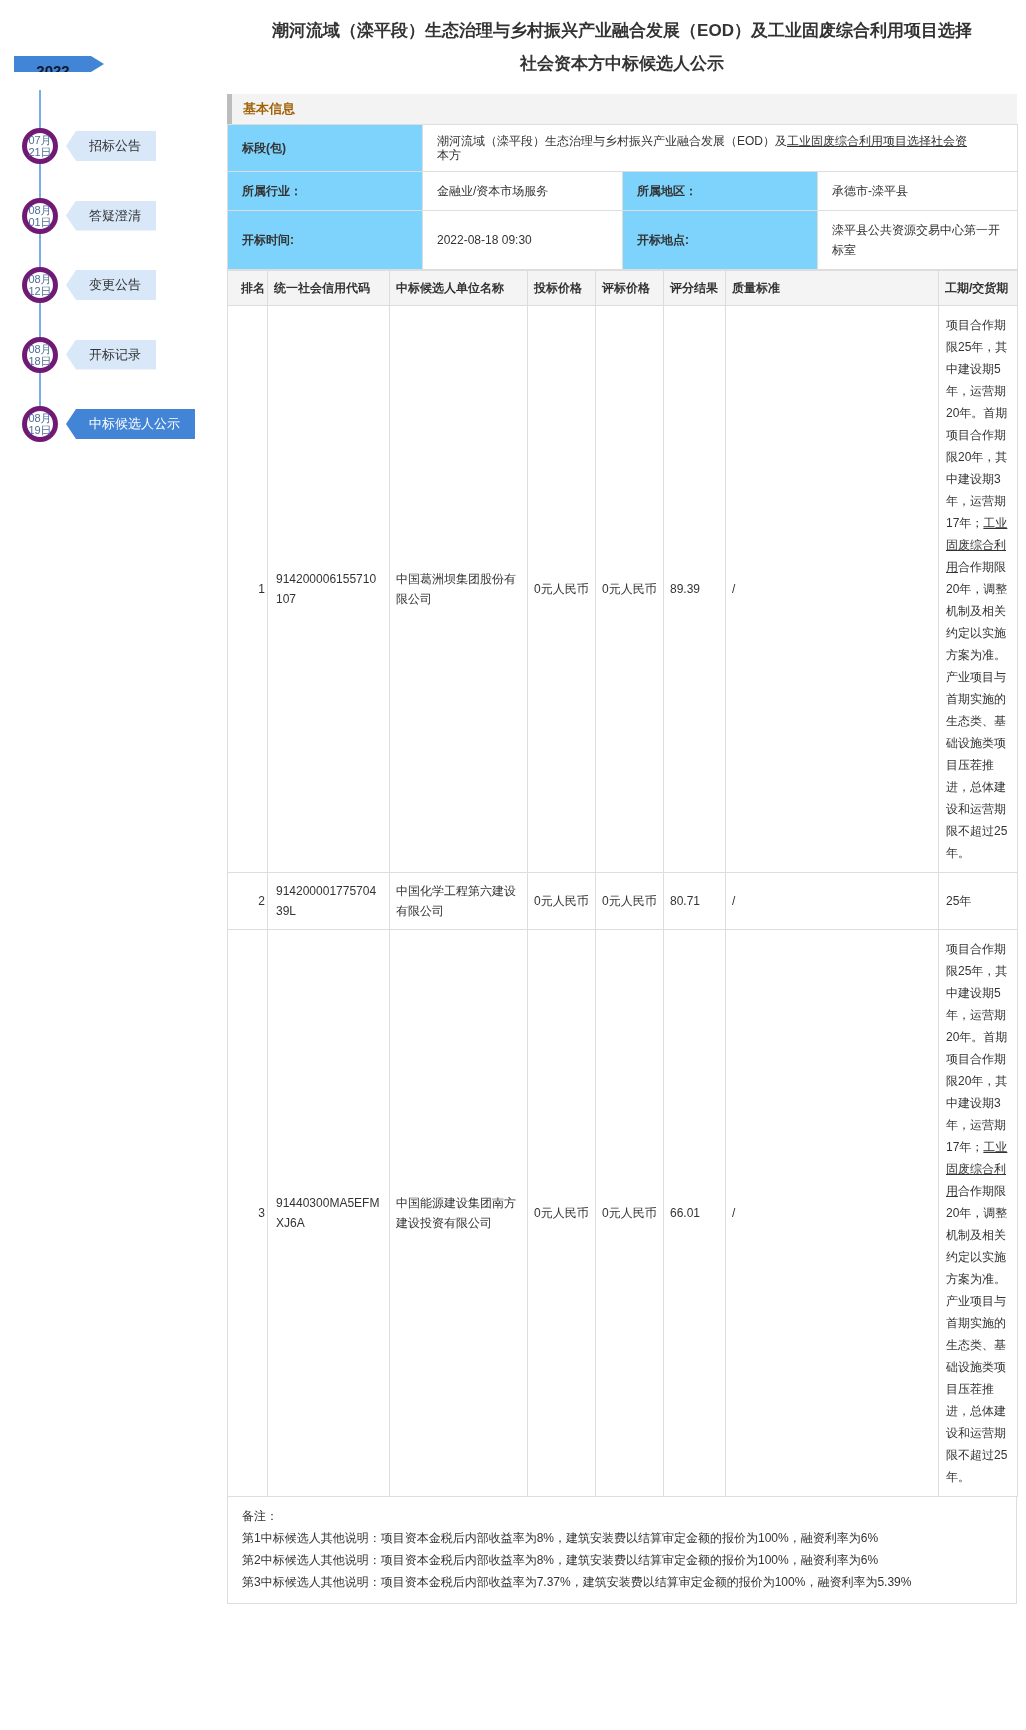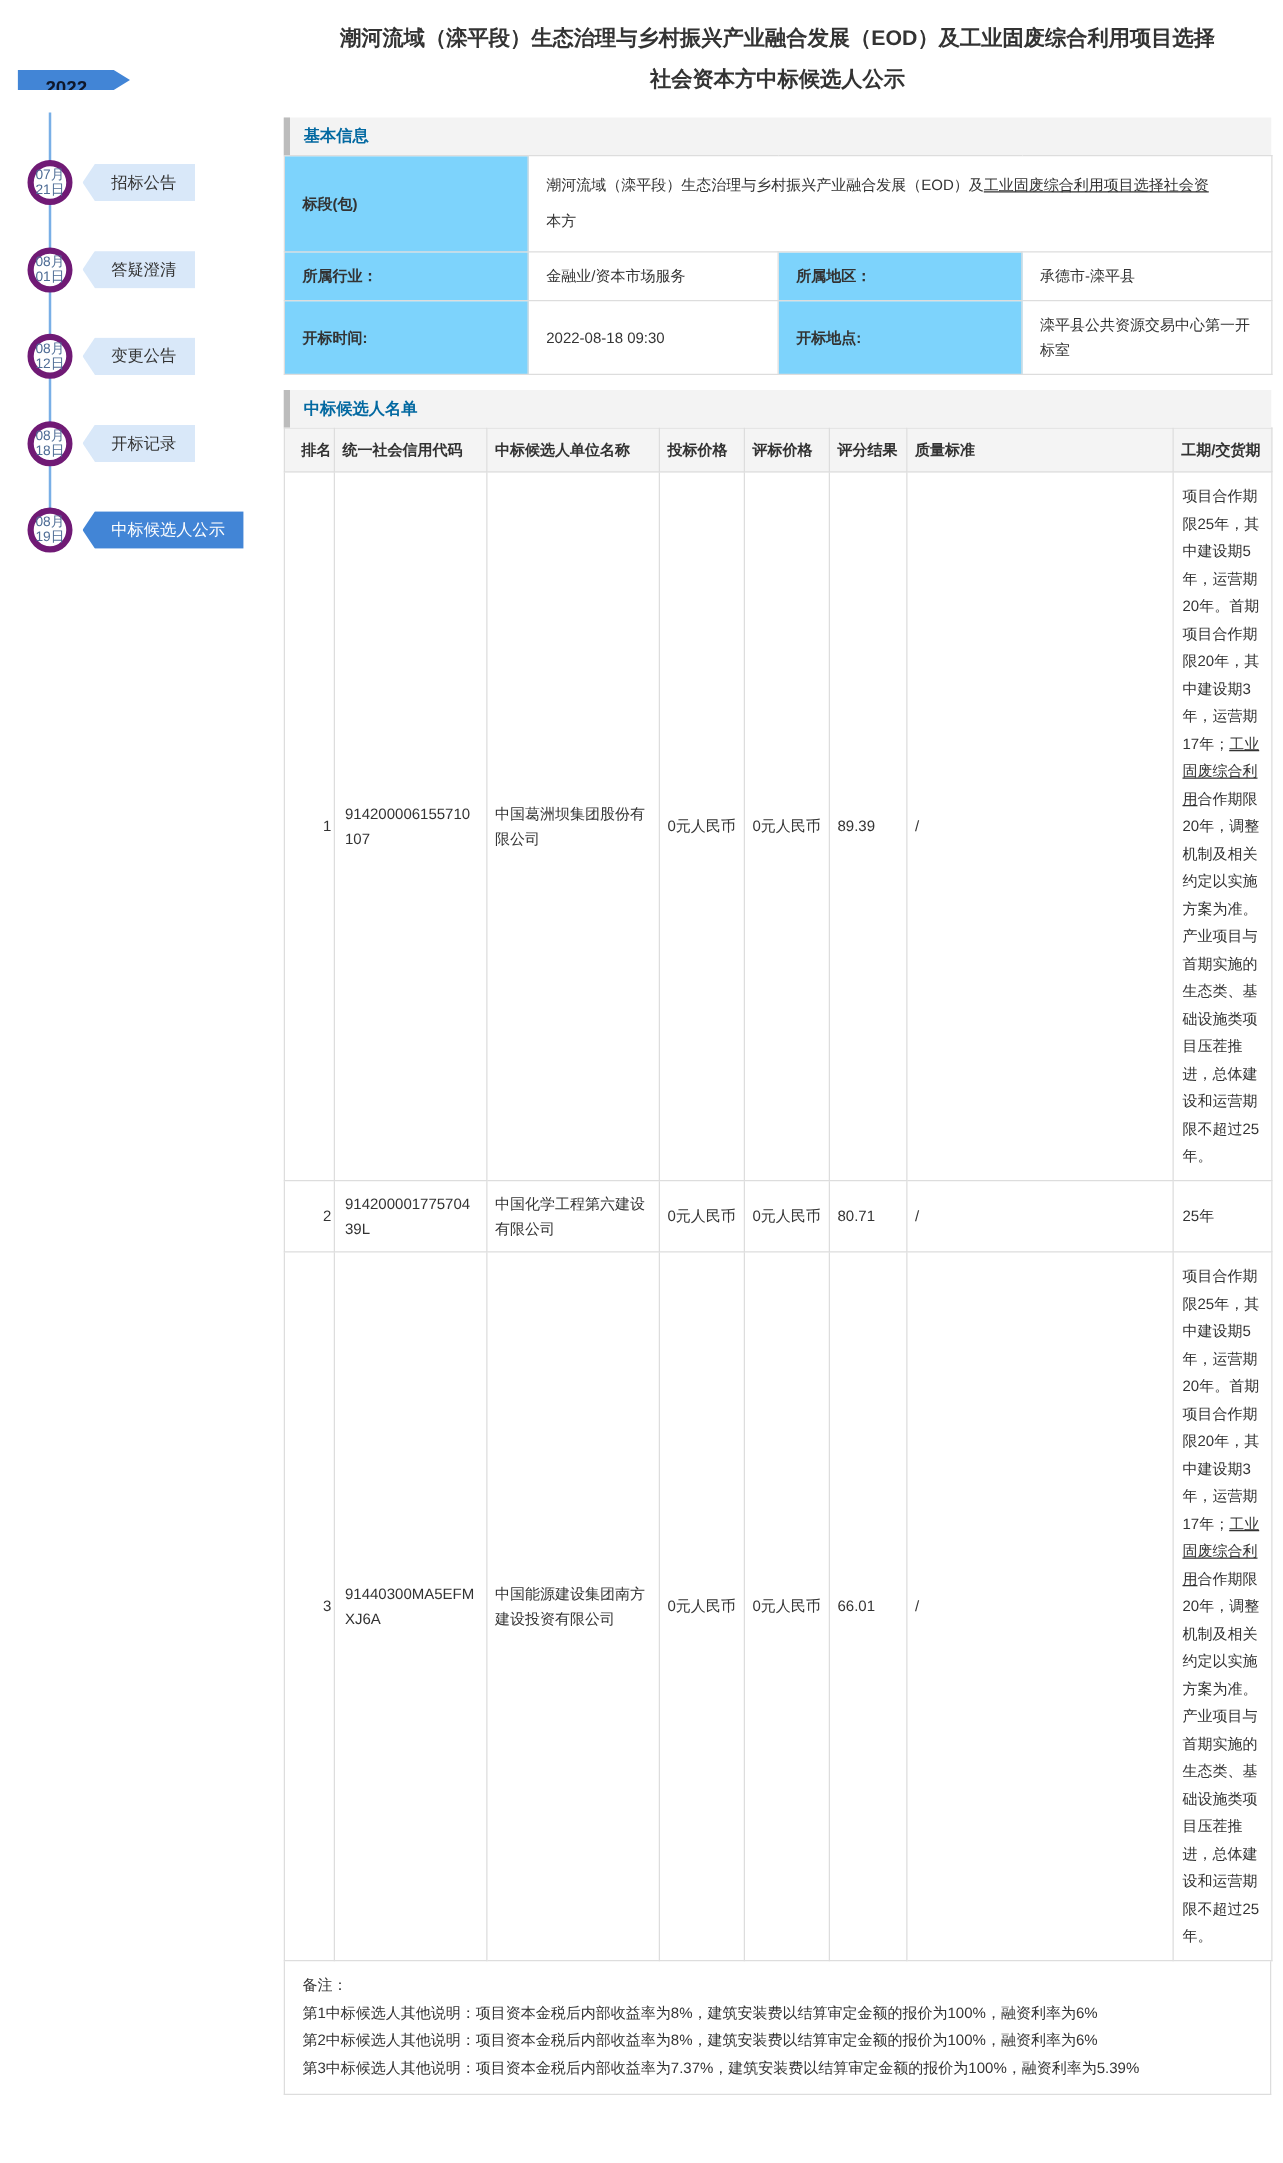--- a/index.html
+++ b/index.html
@@ -18,30 +18,30 @@
   .tl-label{margin-left:8px;height:30px;line-height:30px;background:#d9e8f9;color:#333;font-size:13px;
     padding:0 15px 0 23px;white-space:nowrap;
     clip-path:polygon(10px 0,100% 0,100% 100%,10px 100%,0 50%);cursor:pointer;}
   .tl-label.active{background:#4285d6;color:#fff;}
 
   
   .content{position:absolute;left:227px;top:0;width:790px;}
   .page-title{width:708px;margin:14px auto 14px auto;font-size:17px;line-height:33px;font-weight:bold;
     text-align:center;color:#333;word-break:break-all;}
   .sec-bar{position:relative;height:30px;line-height:30px;background:#f3f3f3;font-size:13px;font-weight:bold;
-    color:#0369a1;padding-left:16px;margin-top:12px;}
+    color:#a16207;padding-left:16px;margin-top:12px;}
   .sec-bar .accent{position:absolute;left:0;top:0;width:5px;height:30px;background:#bcbcbc;}
 
   table{border-collapse:collapse;width:790px;table-layout:fixed;font-size:12px;color:#333;}
   td,th{border:1px solid #ddd;text-align:left;vertical-align:middle;word-break:break-all;}
 
   
   #basic-info-table td{padding:9px 14px;line-height:20px;}
   #basic-info-table .bi-label{background:#7dd3fc;font-weight:bold;}
-  #basic-info-table .bi-full{line-height:29px;padding-right:44px;}
+  #basic-info-table .bi-full{line-height:14px;padding-right:44px;}
 
   
   #cand-table th{background:#f4f4f4;font-weight:bold;padding:8px 6px;line-height:18px;}
   #cand-table td{padding:8px 6px;line-height:20px;}
   #cand-table td.rank,#cand-table th.rank{text-align:right;padding:8px 2px;}
   #cand-table td.code{padding:8px 8px;}
   #cand-table td.period{line-height:22px;padding:8px 7px;}
   .useg{text-decoration:underline;}
 
   
@@ -125,24 +125,20 @@
               <td class="bi-label">开标时间:</td>
               <td class="bi-value">2022-08-18 09:30</td>
               <td class="bi-label">开标地点:</td>
               <td class="bi-value">滦平县公共资源交易中心第一开标室</td>
             </tr>
           </tbody>
       </table>
     </section>
 
     <section>
-      <div class="sec-bar">
-        <span class="accent"></span>
-        <span>中标候选人名单</span>
-      </div>
       <table id="cand-table">
         <colgroup>
             <col style="width:40px">
             <col style="width:122px">
             <col style="width:138px">
             <col style="width:68px">
             <col style="width:68px">
             <col style="width:62px">
             <col style="width:213px">
             <col style="width:79px">

